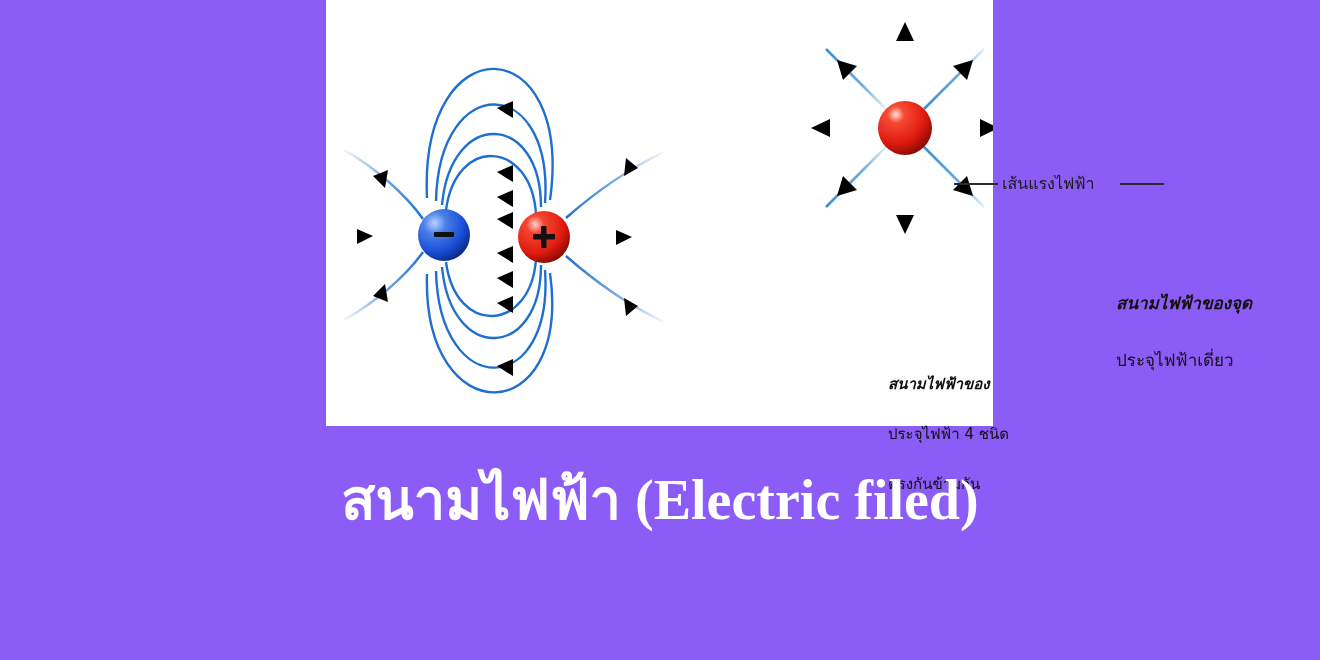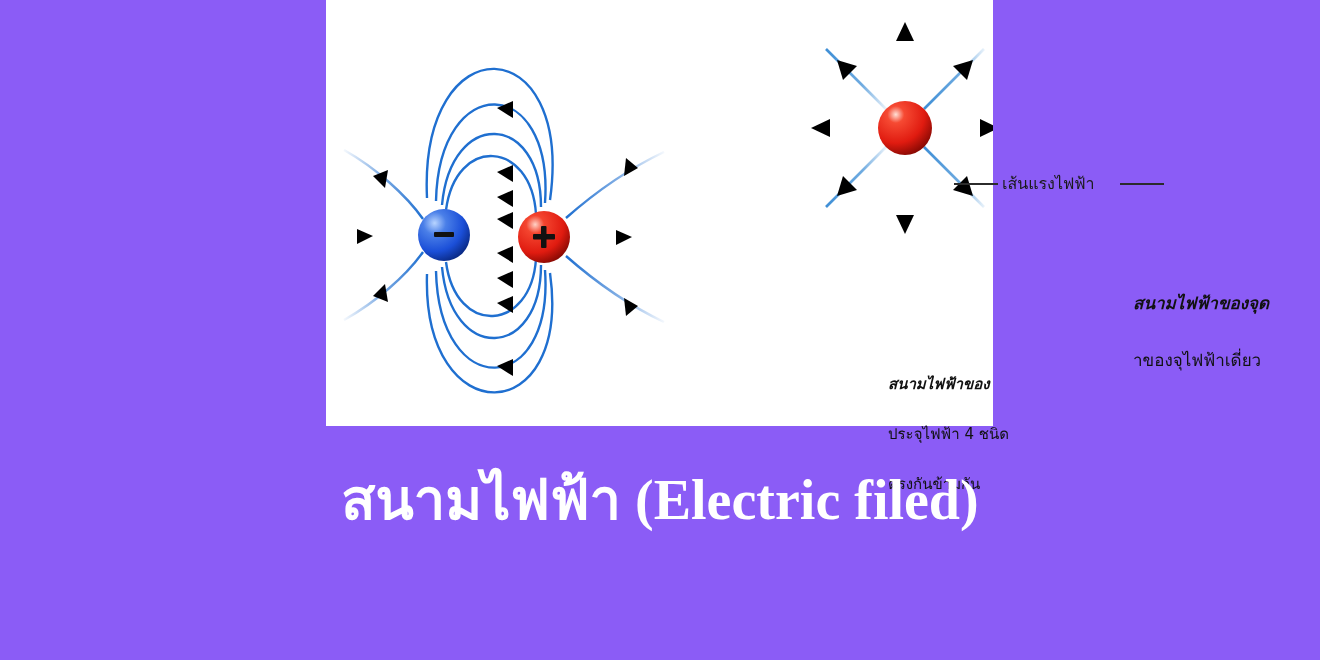--- a/index.html
+++ b/index.html
@@ -43,21 +43,20 @@
   }
   #caption-dipole {
     left: 562px;
     top: 342px;
     font-size: 15px;
   }
   #caption-point {
     left: 790px;
     top: 256px;
     font-size: 17px;
-    margin-left: 17px;
   }
   .cap-line-strong {
     font-weight: bold;
     font-style: italic;
   }
   .cap-line {
     font-weight: normal;
   }
   #field-line-label {
     position: absolute;
@@ -221,20 +220,20 @@
     <div id="field-line-label">เส้นแรงไฟฟ้า</div>
 
     <div id="caption-dipole" class="fig-caption">
       <div class="cap-line-strong">สนามไฟฟ้าของ</div>
       <div class="cap-line">ประจุไฟฟ้า 4 ชนิด</div>
       <div class="cap-line">ตรงกันข้ามกัน</div>
     </div>
 
     <div id="caption-point" class="fig-caption">
       <div class="cap-line-strong">สนามไฟฟ้าของจุด</div>
-      <div class="cap-line">าของจุไฟฟ้าเดี่ยว</div>
+      <div class="cap-line">ประจุไฟฟ้าเดี่ยว</div>
     </div>
 
   </div>
 
   <div id="slide-title">สนามไฟฟ้า (Electric filed)</div>
 
 </div>
 
 </body></html>

